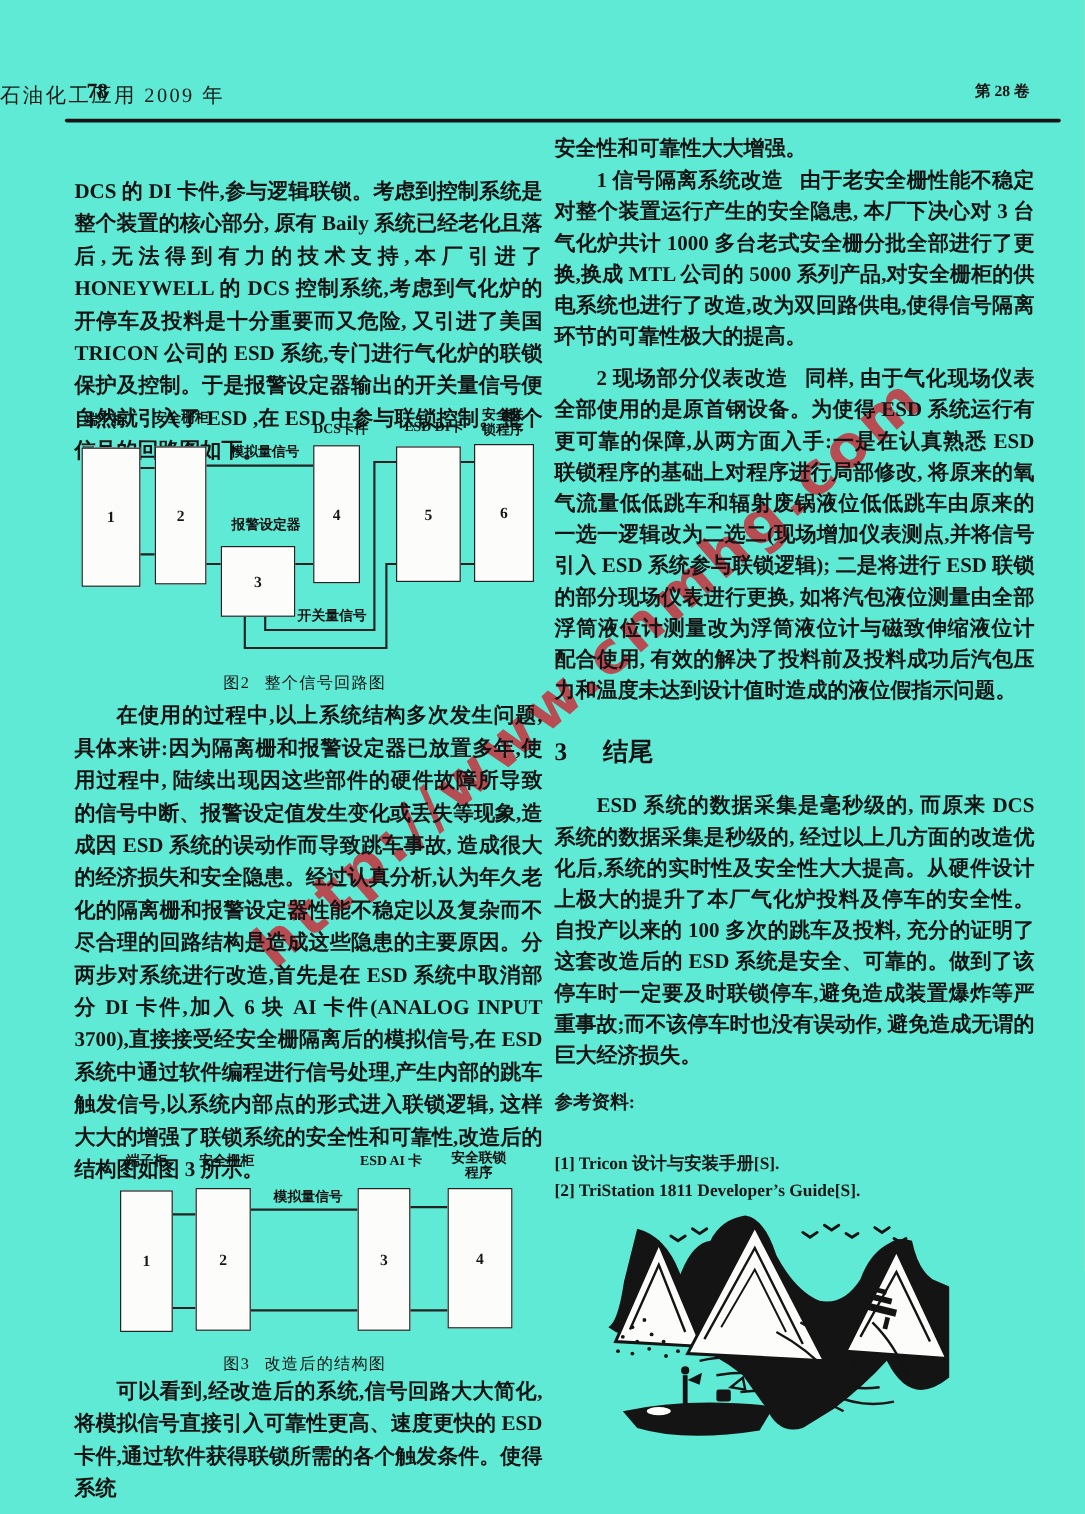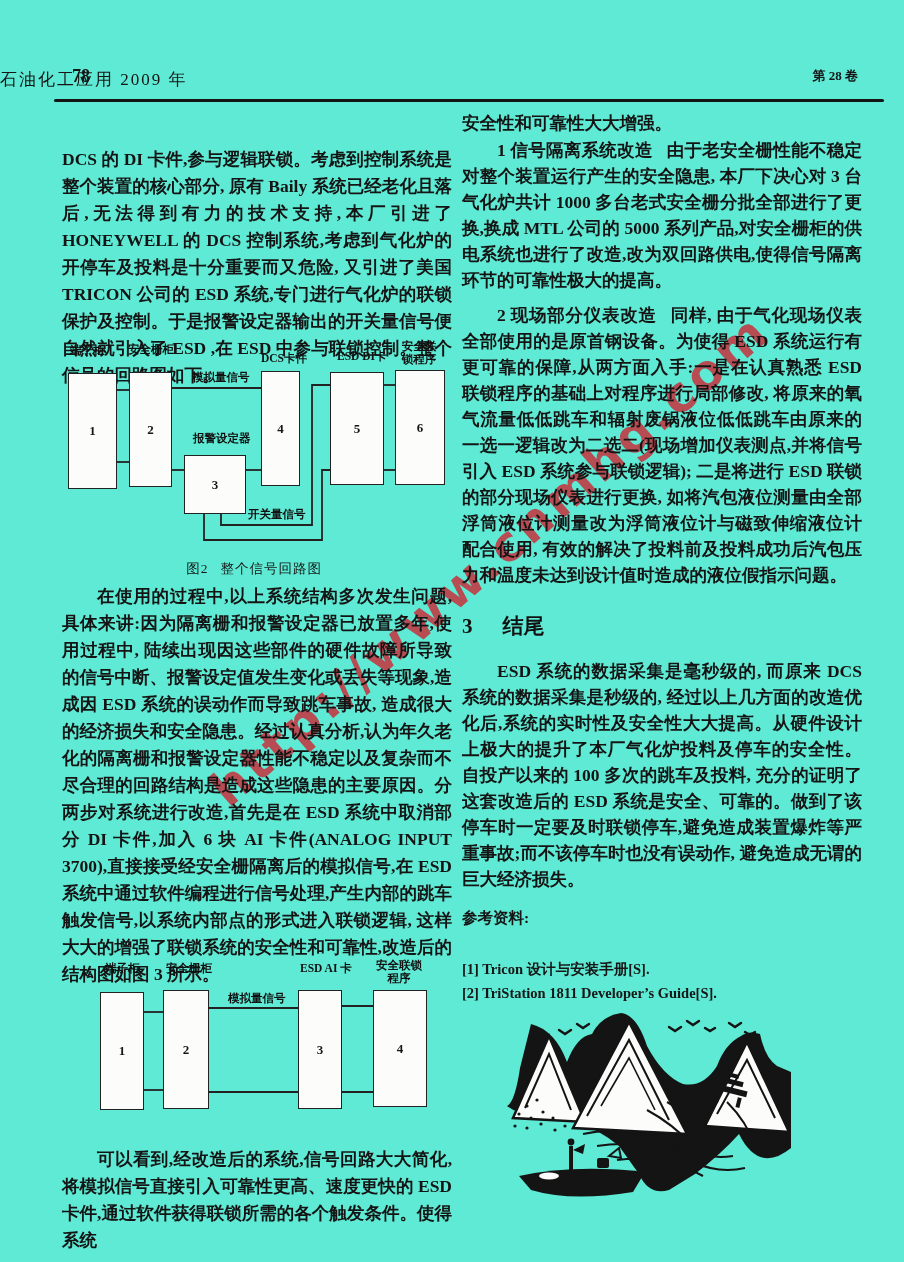--- a/index.html
+++ b/index.html
@@ -125,20 +125,23 @@
     <div class="flabel" style="left:242px;top:6px;">ESD AI 卡</div>
     <div class="flabel center" style="left:313px;top:3px;width:56px;">
       <div>安全联锁</div>
       <div>程序</div>
     </div>
     <div class="flabel" style="left:170px;top:36px;">模拟量信号</div>
     <div class="fblock" style="left:42px;top:36px;width:42px;height:116px;">1</div>
     <div class="fblock" style="left:105px;top:34px;width:44px;height:117px;">2</div>
     <div class="fblock" style="left:240px;top:34px;width:42px;height:117px;">3</div>
     <div class="fblock" style="left:315px;top:34px;width:52px;height:115px;">4</div>
+    <div class="fig-caption" style="top:172px;">
+      <span class="cap-no">图3</span><span>改造后的结构图</span>
+    </div>
   </div>
 
   <div class="para indent" style="left:62px;top:1146px;width:390px;">可以看到,经改造后的系统,信号回路大大简化,将模拟信号直接引入可靠性更高、速度更快的 ESD 卡件,通过软件获得联锁所需的各个触发条件。使得系统</div>
 
   <div class="para rcol" style="left:462px;top:110px;width:400px;">安全性和可靠性大大增强。</div>
 
   <div class="para rcol indent" style="left:462px;top:137px;width:400px;">
     <span class="inline-head">1  信号隔离系统改造</span><span>由于老安全栅性能不稳定对整个装置运行产生的安全隐患, 本厂下决心对 3 台气化炉共计 1000 多台老式安全栅分批全部进行了更换,换成 MTL 公司的 5000 系列产品,对安全栅柜的供电系统也进行了改造,改为双回路供电,使得信号隔离环节的可靠性极大的提高。</span>
   </div>
 

